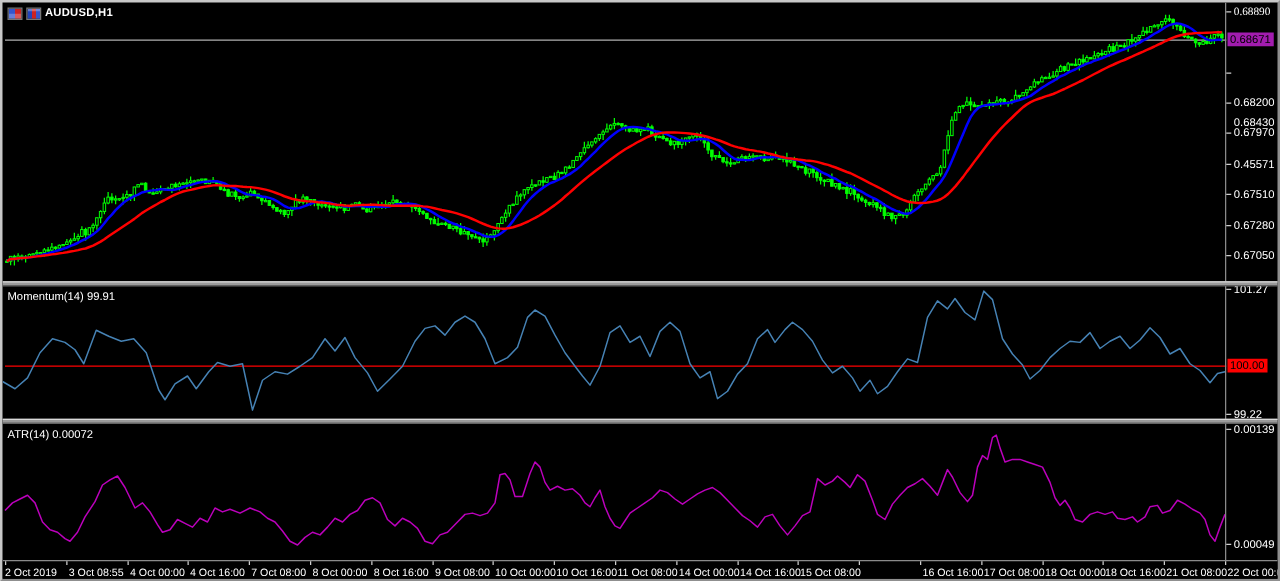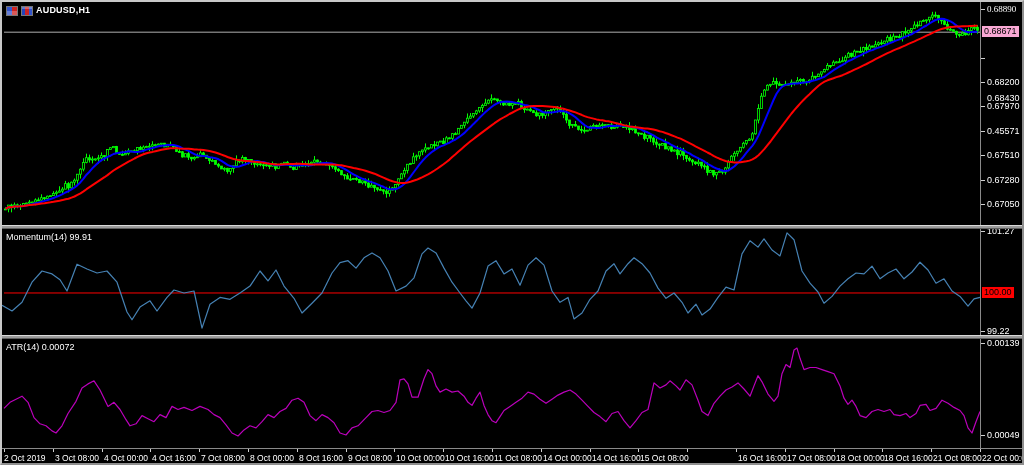--- a/index.html
+++ b/index.html
@@ -741,29 +741,29 @@
       <div class="axis-tick" style="top: 202px;"></div>
       <div class="axis-label" style="top: 198px;">0.67050</div>
       <div class="axis-tick" style="top: 229px;"></div>
       <div class="axis-label" style="top: 225px;">101.27</div>
       <div class="axis-tick" style="top: 329px;"></div>
       <div class="axis-label" style="top: 325px;">99.22</div>
       <div class="axis-tick" style="top: 341px;"></div>
       <div class="axis-label" style="top: 337px;">0.00139</div>
       <div class="axis-tick" style="top: 433px;"></div>
       <div class="axis-label" style="top: 429px;">0.00049</div>
-      <div class="marker" style="top: 24px; background: #f9a8d4;">0.68671</div>
+      <div class="marker" style="top: 24px; background: #a21caf;">0.68671</div>
       <div class="marker" style="top: 285px; background: rgb(255, 0, 0);">100.00</div>
     </div>
 
   <div class="time-axis" id="time-axis">
       <div class="time-tick" style="left: 2px;"></div>
       <div class="time-label" style="left: 2px;">2 Oct 2019</div>
       <div class="time-tick" style="left: 51px;"></div>
-      <div class="time-label" style="left: 53px;">3 Oct 08:00</div>
+      <div class="time-label" style="left: 53px;">3 Oct 08:55</div>
       <div class="time-tick" style="left: 100px;"></div>
       <div class="time-label" style="left: 102px;">4 Oct 00:00</div>
       <div class="time-tick" style="left: 148px;"></div>
       <div class="time-label" style="left: 150px;">4 Oct 16:00</div>
       <div class="time-tick" style="left: 197px;"></div>
       <div class="time-label" style="left: 199px;">7 Oct 08:00</div>
       <div class="time-tick" style="left: 246px;"></div>
       <div class="time-label" style="left: 248px;">8 Oct 00:00</div>
       <div class="time-tick" style="left: 295px;"></div>
       <div class="time-label" style="left: 297px;">8 Oct 16:00</div>

